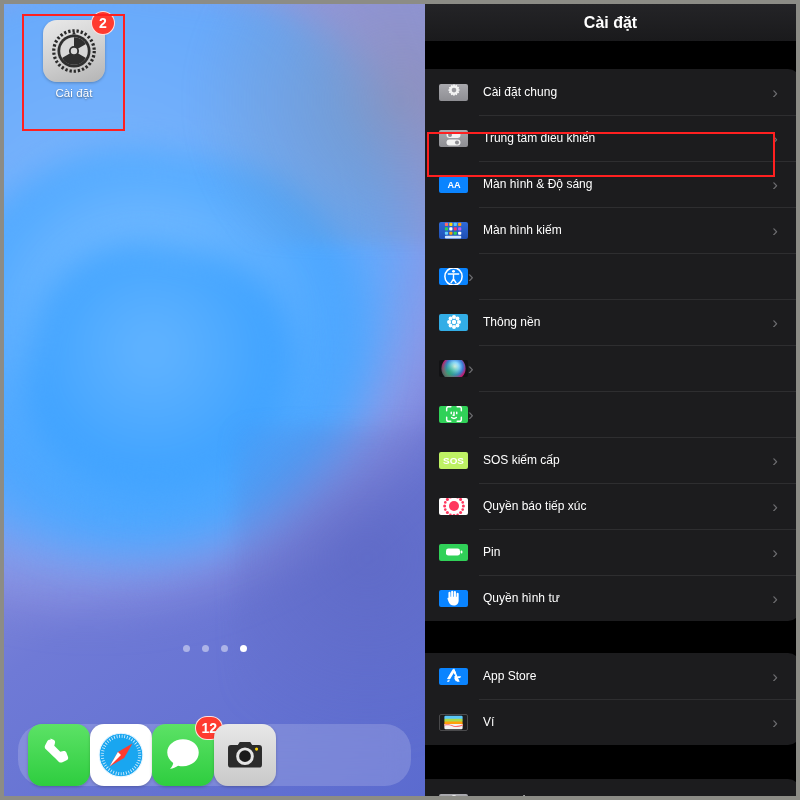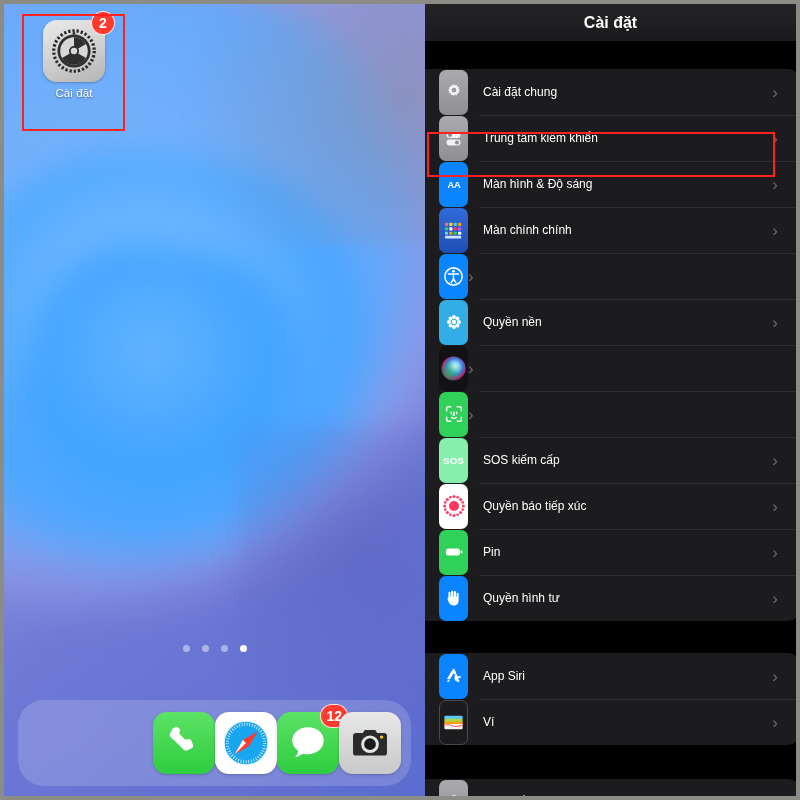--- a/index.html
+++ b/index.html
@@ -99,24 +99,24 @@
   .dots {
     position:absolute; left:0; right:0; top:641px;
     display:flex; justify-content:center; gap:12px;
   }
   .dot { width:7px; height:7px; border-radius:50%; background:rgba(255,255,255,.45); }
   .dot.active { background:#fff; }
 
   
   .dock {
     position:absolute; left:14px; right:14px; bottom:10px;
-    height:86px; border-radius:26px;
+    height:62px; border-radius:26px;
     background:rgba(255,255,255,.17);
     backdrop-filter:blur(12px);
-    display:flex; align-items:center; justify-content:flex-end;
+    display:flex; align-items:center; justify-content:flex-start;
     padding:0 10px;
   }
   .dock-icon {
     position:relative;
     width:62px; height:62px; border-radius:14px;
     display:flex; align-items:center; justify-content:center;
     box-shadow:0 1px 3px rgba(0,0,0,.22);
   }
   .ic-phone  { background:linear-gradient(180deg,#5ce266 0%,#2ecd3f 100%); }
   .ic-safari { background:#fff; }
@@ -167,21 +167,21 @@
     position:relative;
     display:flex; align-items:center;
     height:46px;
     padding-left:14px; padding-right:22px;
   }
   .row + .row::before {
     content:""; position:absolute; left:54px; right:0; top:0;
     height:1px; background:#2e2e30;
   }
   .row-icon {
-    width:29px; height:45px; border-radius:7px;
+    width:29px; height:17px; border-radius:2px;
     flex:0 0 29px;
     display:flex; align-items:center; justify-content:center;
     overflow:hidden;
   }
   .row-label {
     margin-left:15px;
     color:#fff; font-size:12px;
     flex:1; white-space:nowrap;
   }
   .chev { color:#6d6d70; font-size:17px; line-height:1; }
@@ -194,21 +194,21 @@
     pointer-events:none; z-index:5;
   }
 
   
   .bg-gray   { background:linear-gradient(180deg,#a9a9ae 0%,#8e8e93 100%); }
   .bg-blue   { background:#0a84ff; }
   .bg-blue2  { background:linear-gradient(180deg,#2f6bd8 0%,#1f4fb5 100%); }
   .bg-cyan   { background:#32ade6; }
   .bg-siri   { background:#121214; }
   .bg-green  { background:#30d158; }
-  .bg-red    { background:#86efac; }
+  .bg-red    { background:#bef264; }
   .bg-white  { background:#fff; }
   .bg-wallet { background:#1c1c1e; border:1px solid #4a4a4c; }
 </style>
 </head>
 <body>
 
 <div id="screenshot">
 
   <div class="home">
     <div class="wall">
@@ -302,21 +302,21 @@
 
         <div class="row">
           <span class="row-icon bg-gray">
             <svg width="21" height="21" viewBox="0 0 24 24">
               <rect x="4" y="4.5" width="16" height="7" rx="3.5" fill="#f2f2f2"></rect>
               <circle cx="8" cy="8" r="2.3" fill="#8e8e93"></circle>
               <rect x="4" y="13" width="16" height="7" rx="3.5" fill="#f2f2f2"></rect>
               <circle cx="16" cy="16.5" r="2.3" fill="#8e8e93"></circle>
             </svg>
           </span>
-          <span class="row-label">Trung tâm kiếm khiển</span>
+          <span class="row-label">Trung tâm điều khiển</span>
           <span class="chev">›</span>
         </div>
 
         <div class="row">
           <span class="row-icon bg-blue">
             <svg width="24" height="16" viewBox="0 0 34 16">
               <text x="17" y="13" font-family="Liberation Sans, sans-serif" font-size="13" font-weight="bold" fill="#fff" text-anchor="middle">AA</text>
             </svg>
           </span>
           <span class="row-label">Màn hình &amp; Độ sáng</span>
@@ -336,21 +336,21 @@
                 <rect x="12.2" y="8.6" width="3.3" height="3.3" rx=".8" fill="#ff375f"></rect>
                 <rect x="16.8" y="8.6" width="3.3" height="3.3" rx=".8" fill="#bf5af2"></rect>
                 <rect x="3" y="13.2" width="3.3" height="3.3" rx=".8" fill="#64d2ff"></rect>
                 <rect x="7.6" y="13.2" width="3.3" height="3.3" rx=".8" fill="#ff9f0a"></rect>
                 <rect x="12.2" y="13.2" width="3.3" height="3.3" rx=".8" fill="#30d158"></rect>
                 <rect x="16.8" y="13.2" width="3.3" height="3.3" rx=".8" fill="#ffffff"></rect>
                 <rect x="3" y="17.4" width="17.1" height="3" rx="1.2" fill="#cfe4ff"></rect>
               </g>
             </svg>
           </span>
-          <span class="row-label">Màn chính chính</span>
+          <span class="row-label">Màn hình kiếm</span>
           <span class="chev">›</span>
         </div>
 
         <div class="row">
           <span class="row-icon bg-blue">
             <svg width="23" height="23" viewBox="0 0 24 24">
               <circle cx="12" cy="12" r="9" fill="none" stroke="#fff" stroke-width="1.6"></circle>
               <circle cx="12" cy="6.6" r="1.5" fill="#fff"></circle>
               <path d="M6.6 9.4h10.8M12 9.4v5M12 14.4l-2.6 4.2M12 14.4l2.6 4.2" stroke="#fff" stroke-width="1.5" stroke-linecap="round" fill="none"></path>
             </svg>
@@ -367,21 +367,21 @@
                   <circle cx="12" cy="17.4" r="2.2"></circle>
                 <circle cx="6.6" cy="12" r="2.2"></circle>
                   <circle cx="17.4" cy="12" r="2.2"></circle>
                 <circle cx="8.2" cy="8.2" r="2.1"></circle>
                   <circle cx="15.8" cy="8.2" r="2.1"></circle>
                 <circle cx="8.2" cy="15.8" r="2.1"></circle>
                   <circle cx="15.8" cy="15.8" r="2.1"></circle>
               </g>
             </svg>
           </span>
-          <span class="row-label">Quyền nền</span>
+          <span class="row-label">Thông nền</span>
           <span class="chev">›</span>
         </div>
 
         <div class="row">
           <span class="row-icon bg-siri">
             <svg width="29" height="29" viewBox="0 0 30 30">
               <defs>
                 <radialGradient id="siriG" cx="55%" cy="42%" r="62%">
                   <stop offset="0%" stop-color="#ffffff"></stop>
                   <stop offset="28%" stop-color="#8ad7ff"></stop>
@@ -473,21 +473,21 @@
       </div>
 
       <div class="group g2">
         <div class="row">
           <span class="row-icon bg-blue">
             <svg width="22" height="22" viewBox="0 0 24 24" fill="#fff">
               <path d="M12 4.4l2.3 4-1.4 2.4L10.6 7 12 4.4zM8.4 8.1L4.3 15.2h2.8l5-8.7-1.2-2.1-2.5 3.7zM13.1 11.6l3.6 6.2h-2.7l-1.6-2.8 .7-3.4zM5.2 16.6l-.9 1.6h2.3l.9-1.6H5.2zM15.9 12.2h3.9l-1.1 1.9h-3.9l1.1-1.9z"></path>
               <path d="M12 3.6L5.1 15.6h2.6L12 8.3l1.5 2.6-1.1 1.9 3.2 5.6h2.6L12 3.6z"></path>
             </svg>
           </span>
-          <span class="row-label">App Siri</span>
+          <span class="row-label">App Store</span>
           <span class="chev">›</span>
         </div>
         <div class="row">
           <span class="row-icon bg-wallet">
             <svg width="25" height="25" viewBox="0 0 26 26">
               <rect x="3.5" y="6" width="19" height="4" rx="1.2" fill="#5ac8fa"></rect>
               <rect x="3.5" y="9" width="19" height="4" rx="1.2" fill="#a8d84a"></rect>
               <rect x="3.5" y="12" width="19" height="4" rx="1.2" fill="#ff9f0a"></rect>
               <path d="M3.5 14.5h19v4.2a1.4 1.4 0 0 1-1.4 1.4H4.9a1.4 1.4 0 0 1-1.4-1.4z" fill="#f2f2f2"></path>
               <path d="M3.5 15.4c3.6-1.1 6.3-.2 9.5.9 3.2 1.1 6-.2 9.5-1.1v1.1c-3.4 1-6.2 2.1-9.5 1-3.3-1.1-6-1.9-9.5-.8z" fill="#ff6b6b"></path>

